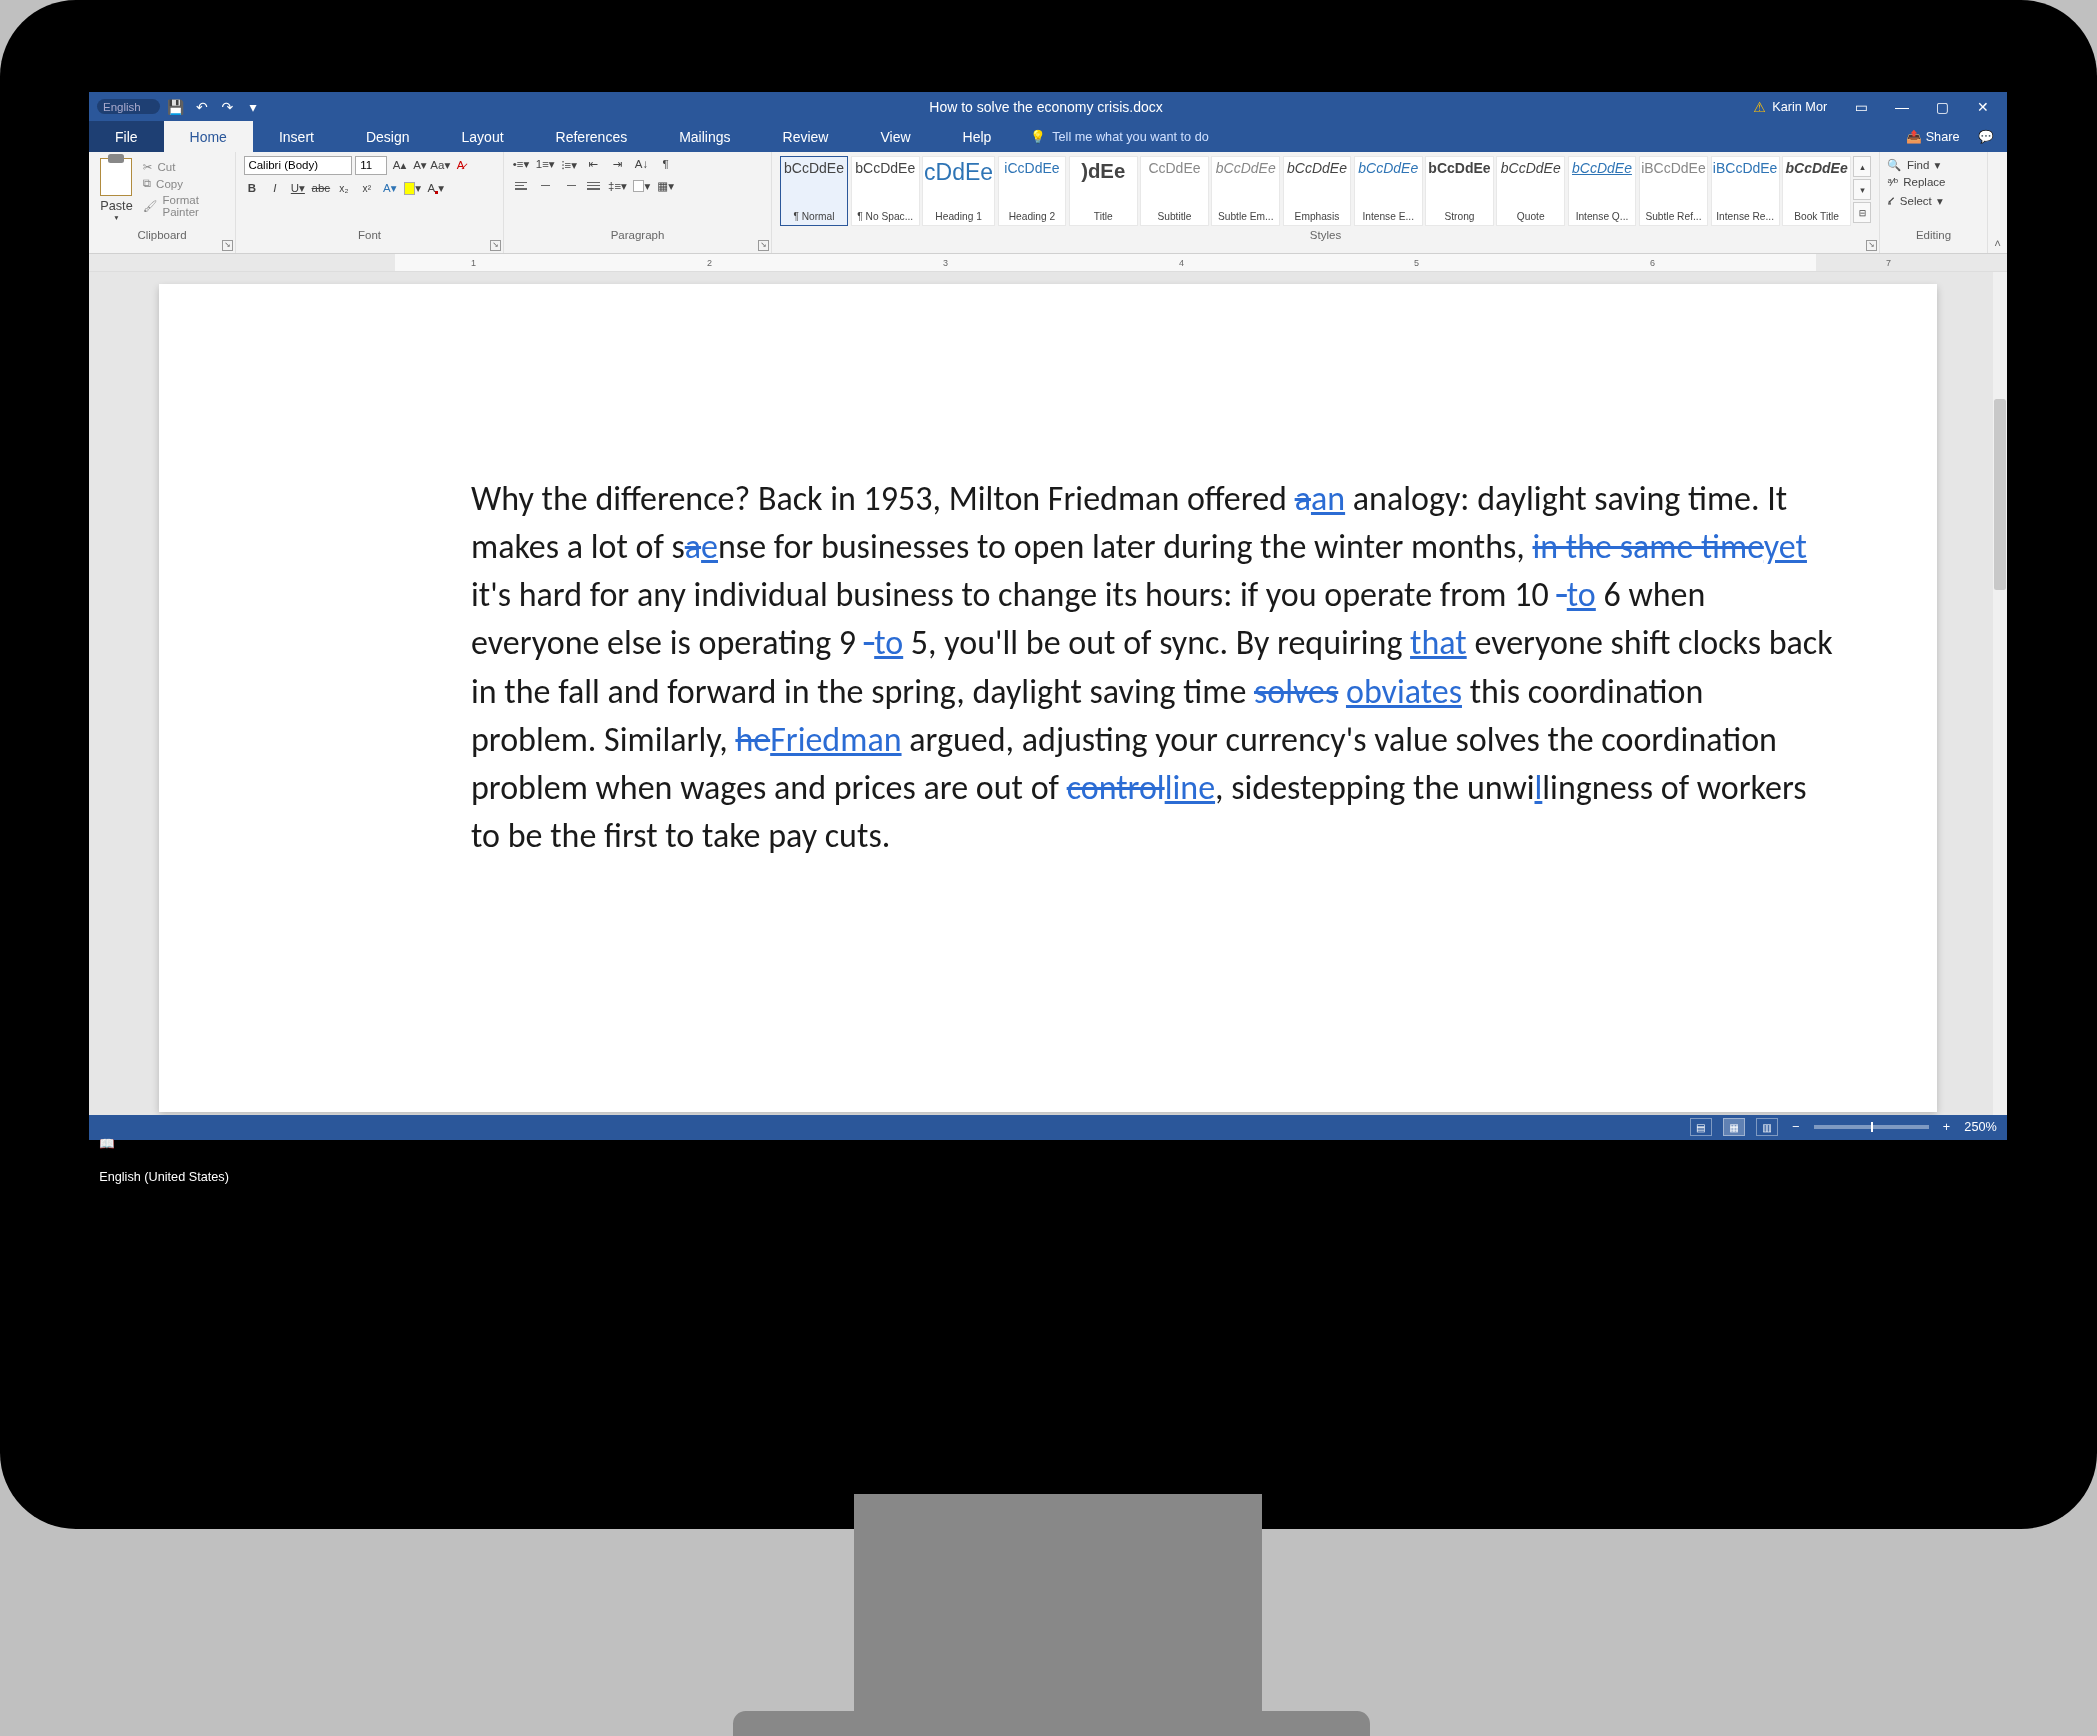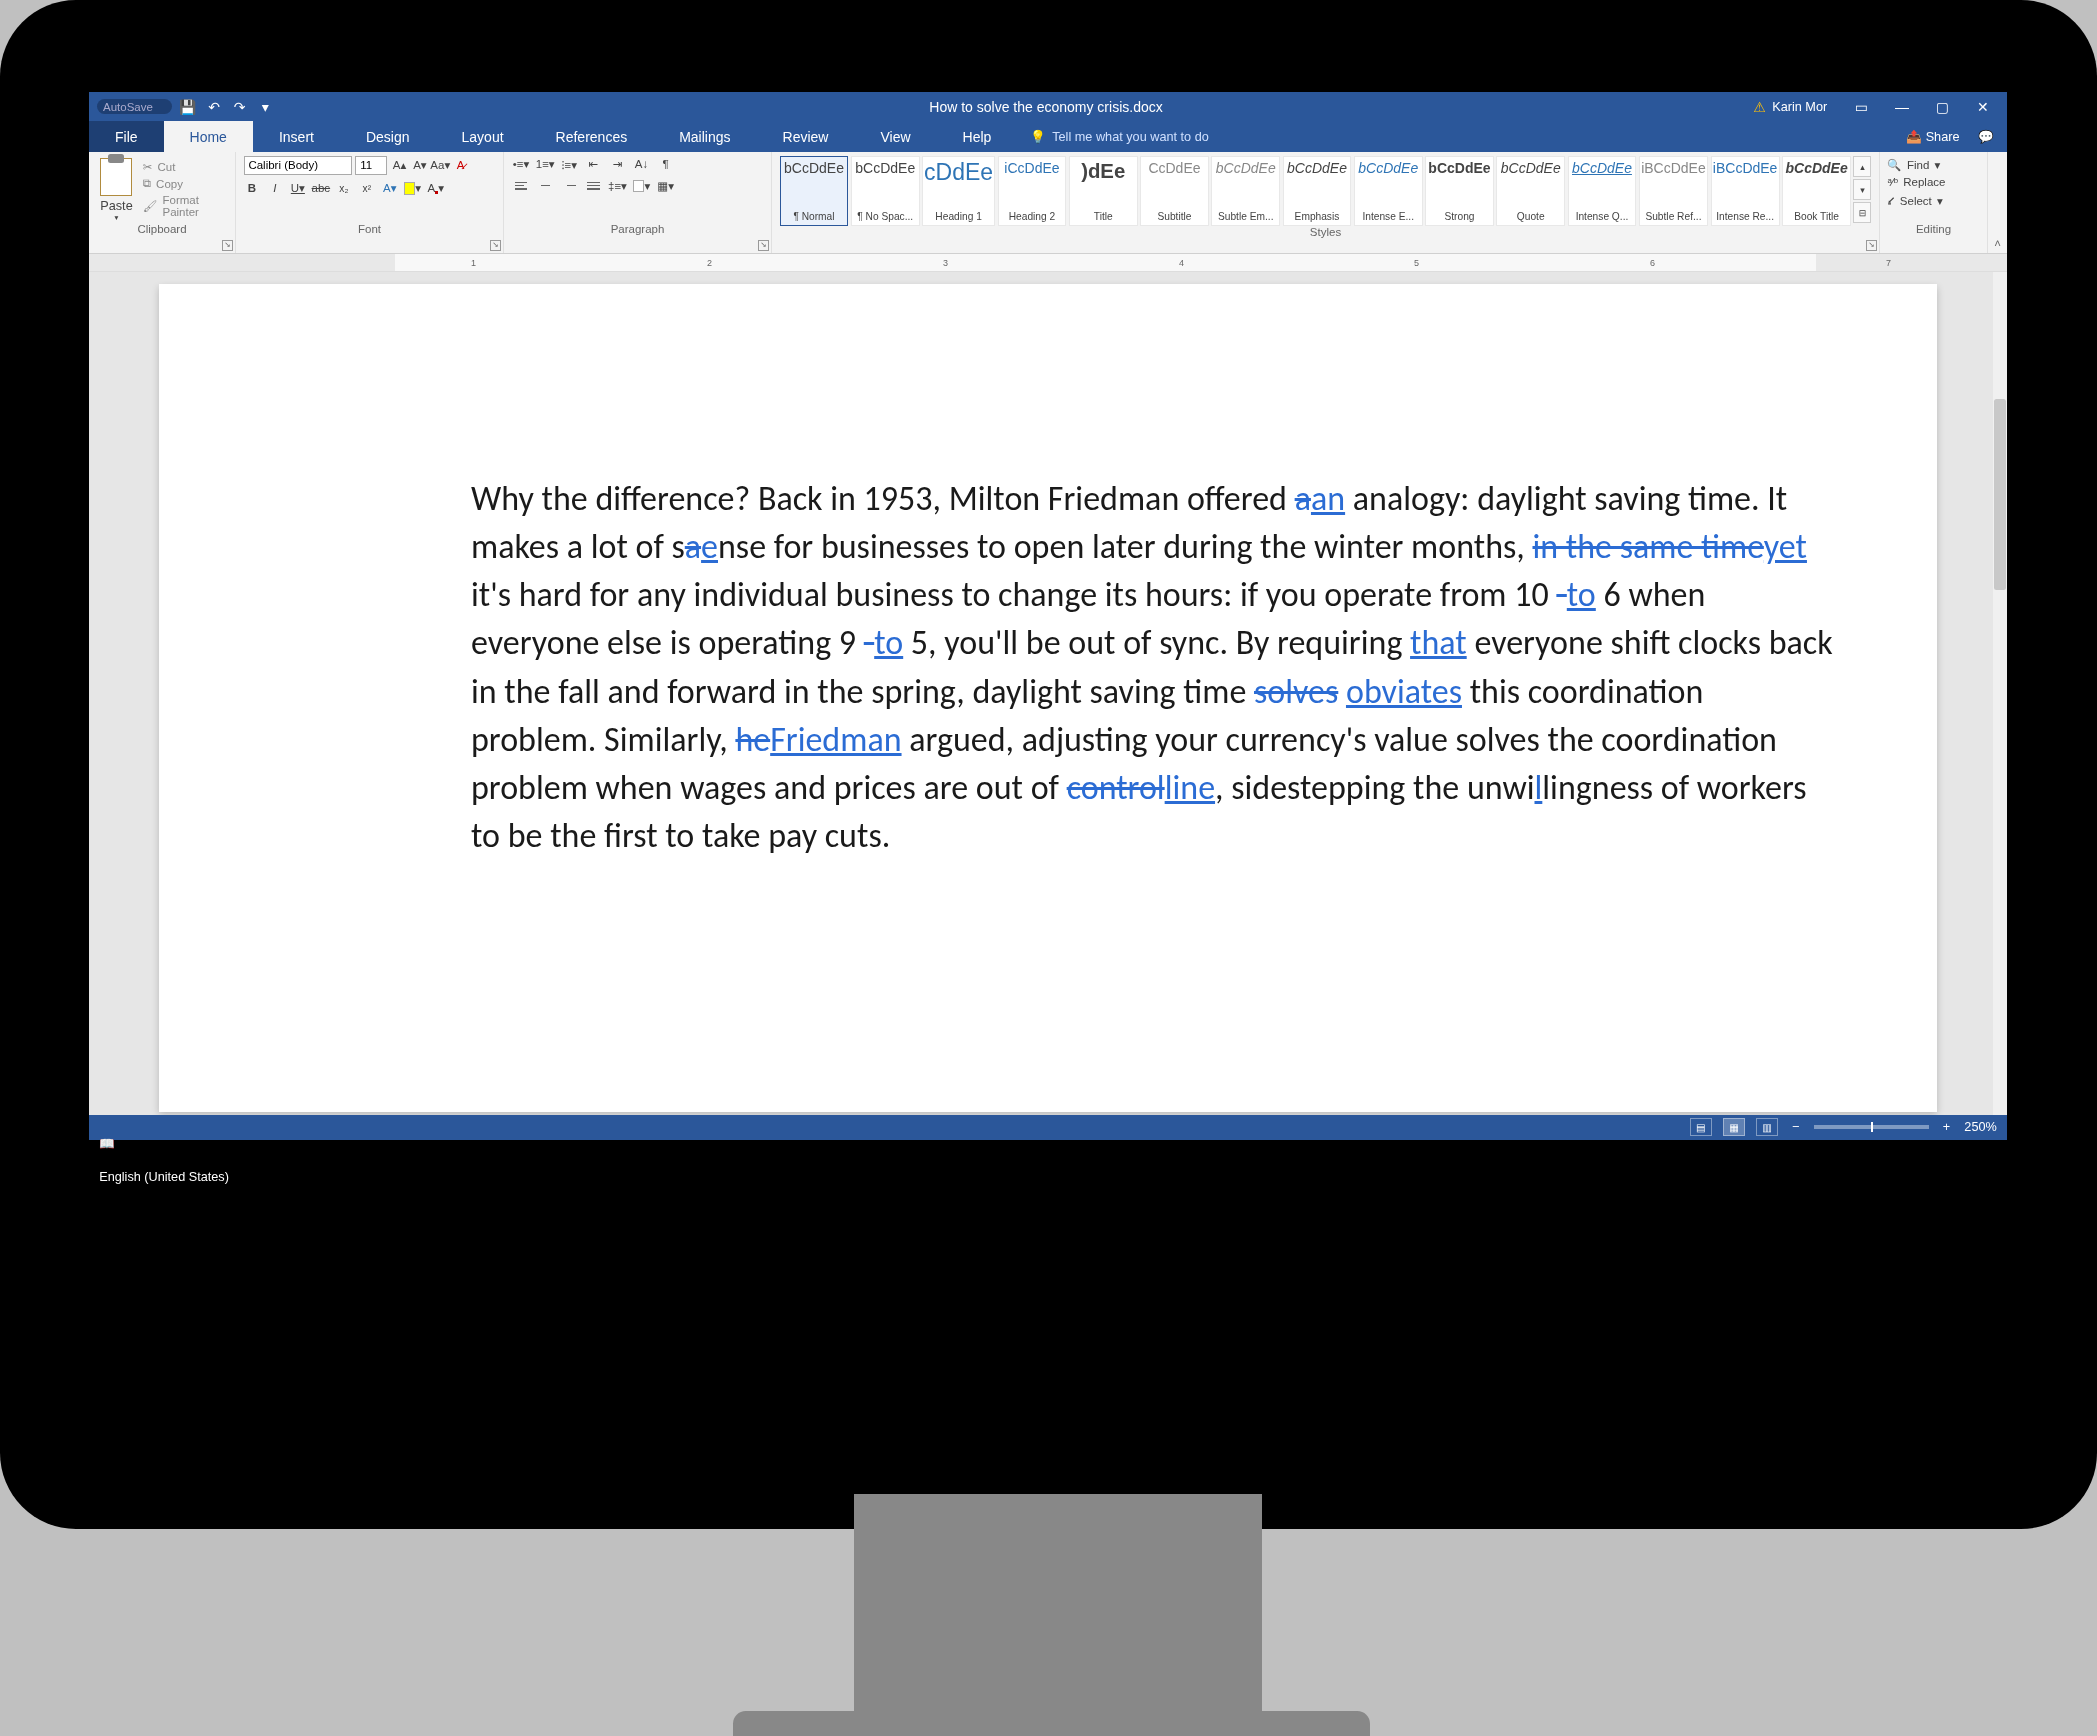--- a/index.html
+++ b/index.html
@@ -111,21 +111,21 @@
     color:#444;
   }
   .ribbon-group {
     border-right:0.6px solid #e0e0e0;
     display:flex; flex-direction:column;
     padding:3.8px 7.6px 1.3px 7.6px;
     position:relative;
   }
   .group-label {
     text-align:center; font-size:11.5px; color:#666;
-    margin-top:auto; padding-bottom:17px;
+    margin-top:auto; padding-bottom:11px;
   }
   .group-expand {
     position:absolute; right:2.5px; bottom:2.5px;
     width:10.2px; height:10.2px; border:0.6px solid #999;
     font-size:7.6px; line-height:7.6px; text-align:center; color:#666;
   }
   
   .clipboard-group { width:147px;}
   .clipboard-body { display:flex; gap:6.4px; flex:1;}
   .paste-big { width:45px; text-align:center;}
@@ -217,21 +217,21 @@
 </head>
 <body>
 
 <div class="desk"></div>
 <div class="monitor">
 
   <div class="word-window">
 
     <div class="titlebar">
       <div class="titlebar-left">
-        <span class="autosave-pill">AutoSave</span>
+        <span class="autosave-pill">English</span>
         <span class="qa-icon">💾</span>
         <span class="qa-icon">↶</span>
         <span class="qa-icon">↷</span>
         <span class="qa-icon">▾</span>
       </div>
       <div class="title-center">How to solve the economy crisis.docx</div>
       <div class="titlebar-right">
         <span class="warn-icon">⚠</span>
         <span class="user-name">Karin Mor</span>
         <span class="win-btn">▭</span>

